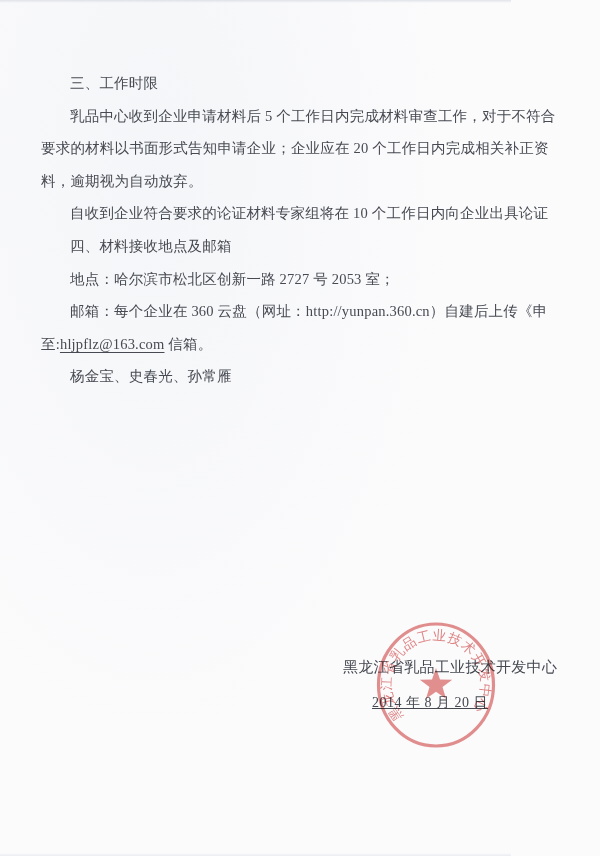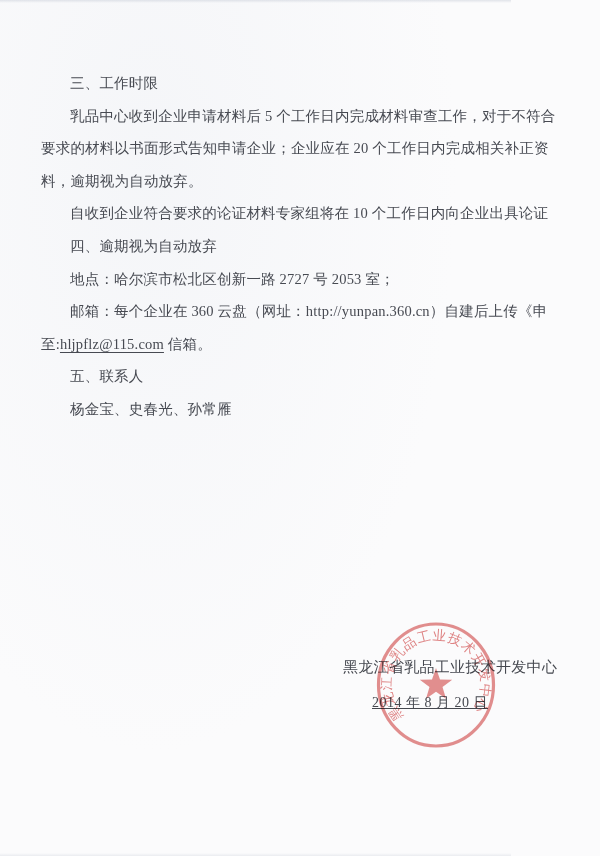--- a/index.html
+++ b/index.html
@@ -69,25 +69,24 @@
 <body>
 
 <div class="page">
 
   <div class="doc">
     <div class="line indent">三、工作时限</div>
     <div class="line indent">乳品中心收到企业申请材料后 5 个工作日内完成材料审查工作，对于不符合</div>
     <div class="line">要求的材料以书面形式告知申请企业；企业应在 20 个工作日内完成相关补正资</div>
     <div class="line">料，逾期视为自动放弃。</div>
     <div class="line indent">自收到企业符合要求的论证材料专家组将在 10 个工作日内向企业出具论证</div>
-    <div class="line indent">四、逾期视为自动放弃</div>
+    <div class="line indent">四、材料接收地点及邮箱</div>
     <div class="line indent">地点：哈尔滨市松北区创新一路 2727 号 2053 室；</div>
     <div class="line indent">邮箱：每个企业在 360 云盘（网址：http://yunpan.360.cn）自建后上传《申</div>
-    <div class="line"><span>至:</span><span class="email">hljpflz@115.com</span><span> 信箱。</span></div>
-    <div class="line indent">五、联系人</div>
+    <div class="line"><span>至:</span><span class="email">hljpflz@163.com</span><span> 信箱。</span></div>
     <div class="line indent">杨金宝、史春光、孙常雁</div>
   </div>
 
   <div class="signature">黑龙江省乳品工业技术开发中心</div>
   <div class="sig-date">2014 年 8 月 20 日</div>
 
   <svg class="seal" viewBox="0 0 150 150">
     <defs>
       <path id="sealArc" d="M 75,120 A 45,45 0 1,1 75,30 A 45,45 0 1,1 75,120" fill="none"></path>
     </defs>

